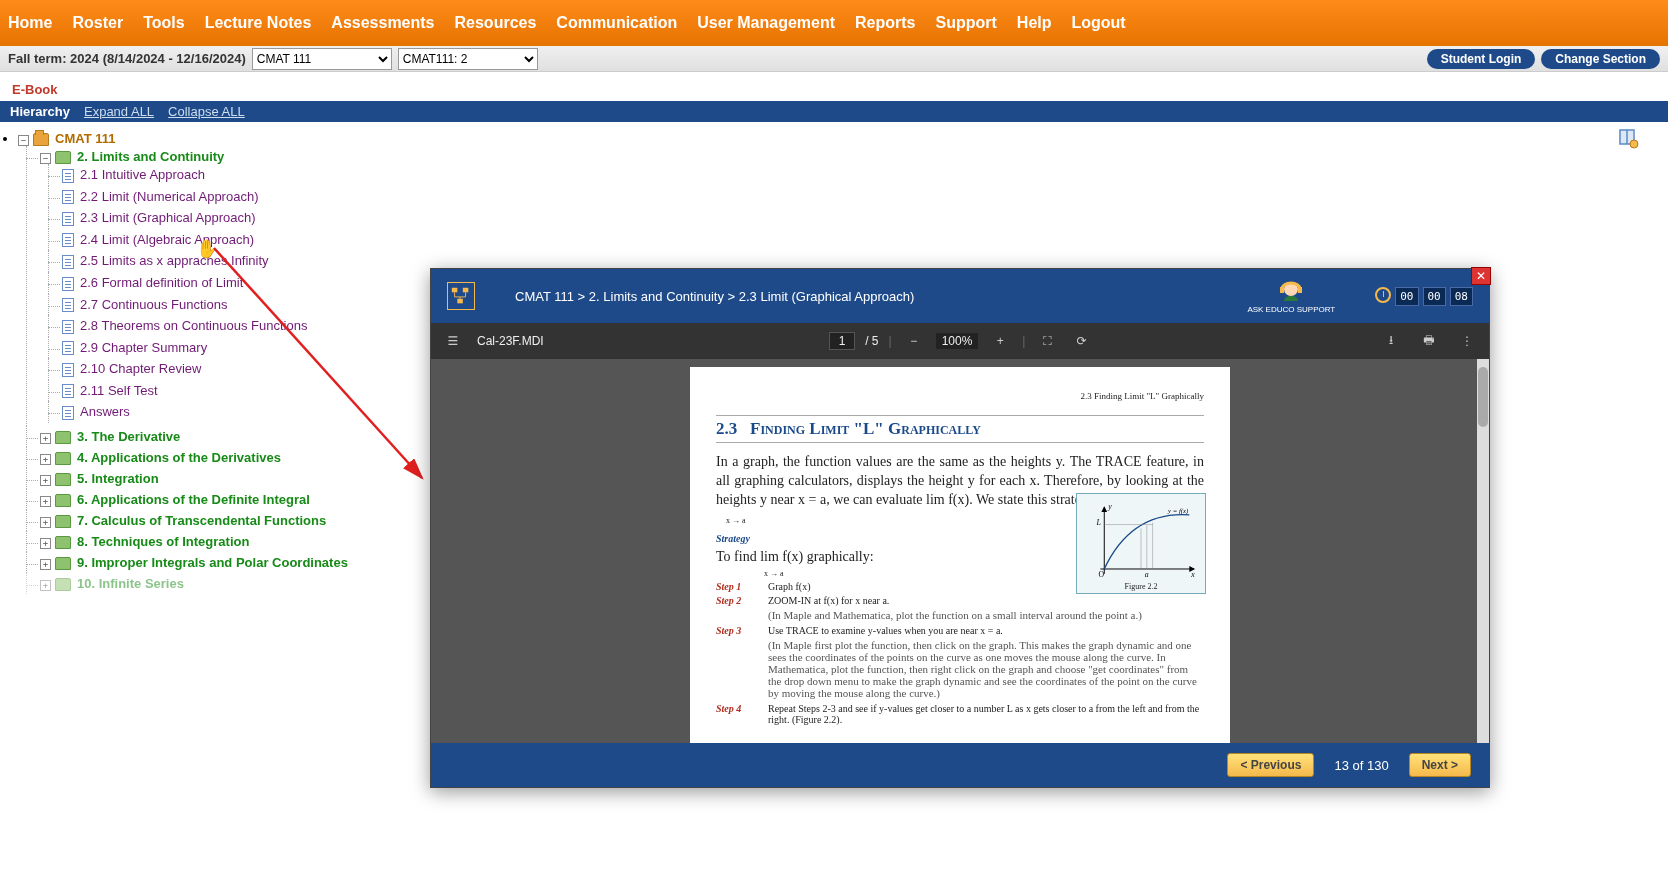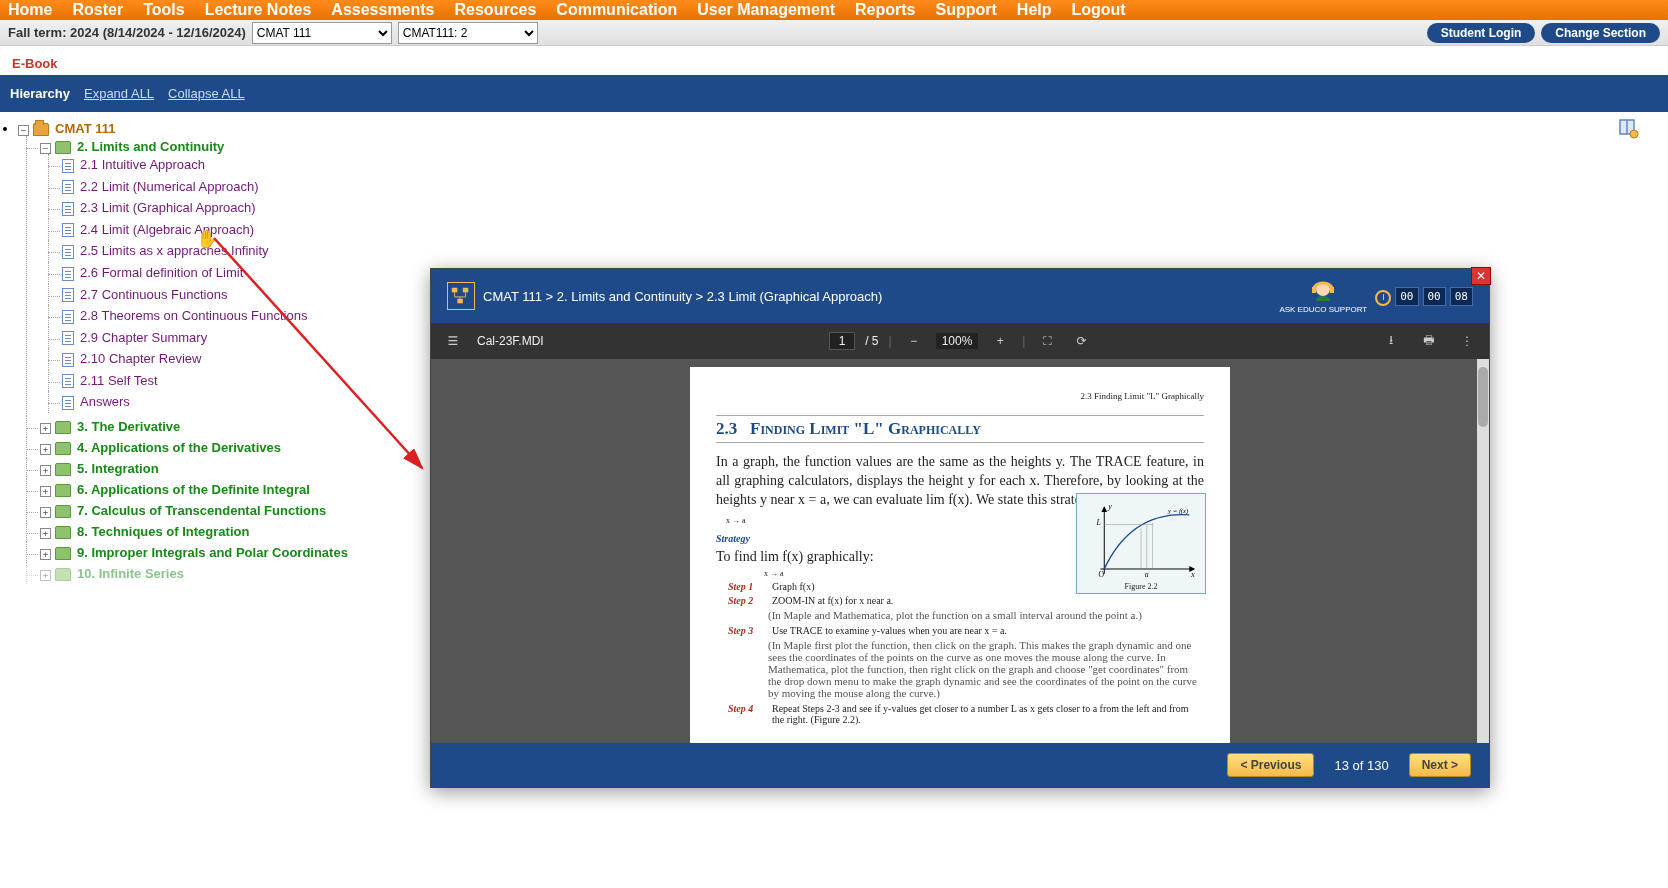--- a/index.html
+++ b/index.html
@@ -1,33 +1,33 @@
 <!DOCTYPE html>
 <html><head>
 <meta charset="utf-8">
 <style>
 * { margin: 0; padding: 0; box-sizing: border-box; }
 body { font-family: Arial, sans-serif; font-size: 13px; background: #fff; }
 
 
-.topnav { background: linear-gradient(#ff8c1a, #e67300); height: 20px; display: flex; align-items: center; padding: 0 8px; gap: 20px; }
+.topnav { background: linear-gradient(#ff8c1a, #e67300); height: 46px; display: flex; align-items: center; padding: 0 8px; gap: 20px; }
 .topnav a { color: #fff; font-weight: bold; font-size: 16px; text-decoration: none; cursor: pointer; }
 
 
 .subbar { background: linear-gradient(#f0f0f0, #e0e0e0); height: 26px; display: flex; align-items: center; padding: 0 8px; border-bottom: 1px solid #ccc; font-size: 13px; color: #333; font-weight: bold; }
 .subbar select { margin-left: 6px; height: 22px; font-size: 12px; background: #fff; border: 1px solid #999; }
 .subbar select.course { width: 140px; }
 .subbar select.section { width: 140px; }
 .subbar .spacer { flex: 1; }
 .subbar .pill { background: #1e4a8a; color: #fff; border-radius: 10px; padding: 3px 14px; font-size: 12px; margin-left: 6px; cursor: pointer; }
 
 .ebook-label { padding: 10px 12px 4px; color: #c0392b; font-weight: bold; font-size: 13px; }
 
 
-.hierbar { background: #1e4a8a; color: #fff; padding: 11px 10px; font-size: 13px; display: flex; gap: 14px; align-items: center; }
+.hierbar { background: #1e4a8a; color: #fff; padding: 3px 10px; font-size: 13px; display: flex; gap: 14px; align-items: center; }
 .hierbar .lbl { font-weight: bold; }
 .hierbar a { color: #cde; text-decoration: underline; cursor: pointer; }
 
 
 .tree-wrap { position: relative; padding: 6px 0 10px 18px; height: 560px; }
 .tree ul { list-style: none; padding-left: 22px; }
 .tree li { position: relative; padding: 3px 0 3px 0; }
 .tree li::before { content: ""; position: absolute; left: -14px; top: 0; bottom: 0; border-left: 1px dotted #aaa; }
 .tree li::after { content: ""; position: absolute; left: -14px; top: 12px; width: 12px; border-top: 1px dotted #aaa; }
 .tree > li::before, .tree > li::after { display: none; }
@@ -45,27 +45,27 @@
 .book-gear { position: absolute; right: 28px; top: 4px; width: 24px; height: 24px; cursor: pointer; }
 .book-gear svg { width: 24px; height: 24px; }
 
 
 .cursor { position: absolute; left: 196px; top: 116px; font-size: 18px; color: #000; pointer-events: none; }
 .arrow-svg { position: absolute; left: 208px; top: 120px; pointer-events: none; }
 
 
 .viewer { position: absolute; left: 430px; top: 268px; width: 1060px; height: 520px; border: 1px solid #444; box-shadow: 0 4px 18px rgba(0,0,0,0.4); display: flex; flex-direction: column; background: #4a4a4a; }
 .viewer .close { position: absolute; right: -2px; top: -2px; width: 20px; height: 18px; background: #d33; color: #fff; display: flex; align-items: center; justify-content: center; font-size: 12px; cursor: pointer; border: 1px solid #900; }
-.vhdr { background: #1e4a8a; color: #fff; height: 54px; display: flex; align-items: center; padding: 0 16px; gap: 8px; }
+.vhdr { background: #1e4a8a; color: #fff; height: 54px; display: flex; align-items: center; padding: 0 16px; gap: 40px; }
 .hier-icon { width: 28px; height: 28px; border: 1px solid #f5b94c; padding: 2px; }
 .hier-icon svg { width: 100%; height: 100%; }
 .vhdr .bc { font-size: 13px; flex: 1; }
 .support { text-align: center; font-size: 8px; color: #fff; }
 .support-icon { width: 30px; height: 26px; margin: 0 auto; }
-.clock { display: flex; align-items: flex-end; gap: 4px; }
+.clock { display: flex; align-items: flex-start; gap: 4px; }
 .clock-icon { width: 16px; height: 16px; border: 2px solid #f5b94c; border-radius: 50%; position: relative; }
 .clock-icon::after { content: ""; position: absolute; left: 6px; top: 2px; width: 1px; height: 6px; background: #f5b94c; }
 .clock .tbox { background: #0a2a55; color: #fff; font-size: 11px; padding: 2px 4px; border: 1px solid #4a6aa5; font-family: monospace; }
 
 .pdfbar { background: #333; color: #eee; height: 36px; display: flex; align-items: center; padding: 0 10px; font-size: 12px; gap: 12px; }
 .pdfbar .menu, .pdfbar .tool { width: 24px; height: 24px; display: flex; align-items: center; justify-content: center; cursor: pointer; color: #ccc; }
 .pdfbar .fname { flex: 0 0 auto; margin-right: auto; }
 .pdfbar .pagebox { background: #222; border: 1px solid #555; padding: 1px 6px; width: 26px; text-align: center; }
 .pdfbar .zoombox { background: #222; padding: 1px 6px; }
 .pdfbar .right-tools { margin-left: auto; display: flex; gap: 14px; }
@@ -74,21 +74,21 @@
 .pdfbody { flex: 1; background: #555; display: flex; justify-content: center; overflow: hidden; position: relative; }
 .scrollbar { position: absolute; right: 0; top: 0; bottom: 0; width: 12px; background: #ddd; }
 .scroll-thumb { position: absolute; right: 1px; top: 8px; width: 10px; height: 60px; background: #aaa; border-radius: 5px; }
 .page { background: #fff; width: 540px; margin-top: 8px; padding: 24px 26px; font-size: 10px; color: #222; position: relative; font-family: Georgia, serif; }
 .page .runhead { text-align: right; font-size: 9px; margin-bottom: 14px; }
 .page .title { color: #1a4a8a; font-size: 17px; font-weight: bold; border-top: 1px solid #aaa; border-bottom: 1px solid #aaa; padding: 3px 0; margin-bottom: 10px; font-variant: small-caps; }
 .page .title .num { color: #1a4a8a; }
 .page p { text-align: justify; margin-bottom: 6px; font-size: 14px; line-height: 1.35; }
 .strategy { color: #1a4a8a; font-style: italic; font-weight: bold; margin: 8px 0 4px; }
 .steps { }
-.stepline { display: flex; gap: 4px; margin: 3px 12px; }
+.stepline { display: flex; gap: 12px; margin: 3px 0; }
 .step-lbl { color: #b03020; font-weight: bold; font-style: italic; width: 40px; flex-shrink: 0; }
 .step-txt { flex: 1; }
 .step-note { font-size: 11px; color: #555; margin-left: 52px; margin-bottom: 4px; }
 .figbox { position: absolute; right: 24px; top: 126px; width: 130px; border: 1px solid #7ab; padding: 6px 6px 2px; background: #eef6f8; font-size: 8px; text-align: center; }
 .figbox svg { width: 100%; height: 80px; }
 
 .vftr { background: #1e4a8a; height: 44px; display: flex; align-items: center; justify-content: flex-end; padding: 0 18px; gap: 20px; }
 .vftr .pgcount { color: #fff; font-size: 13px; }
 .vftr .navbtn { background: linear-gradient(#ffe27a, #f5b94c); border: 1px solid #b8861f; border-radius: 3px; padding: 4px 12px; font-size: 12px; font-weight: bold; color: #444; cursor: pointer; }
 </style>

